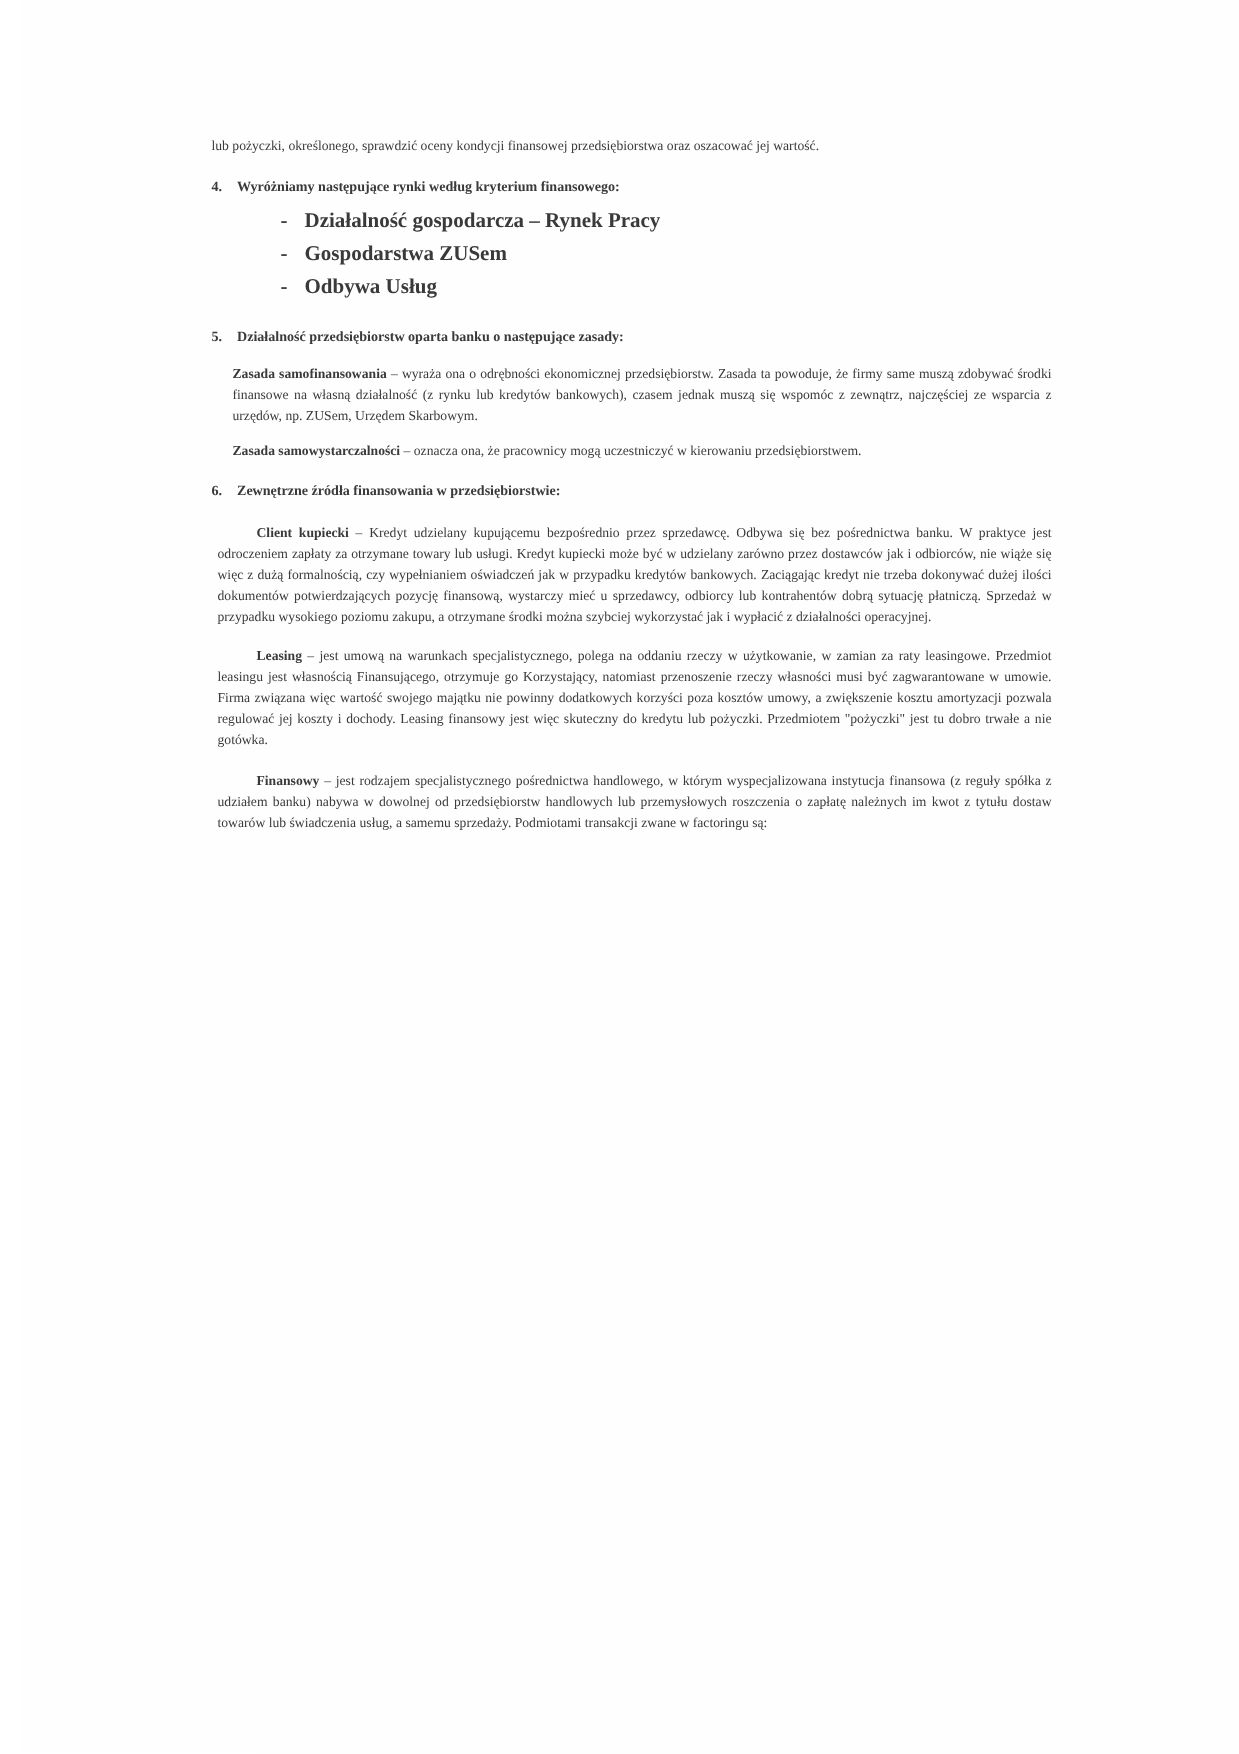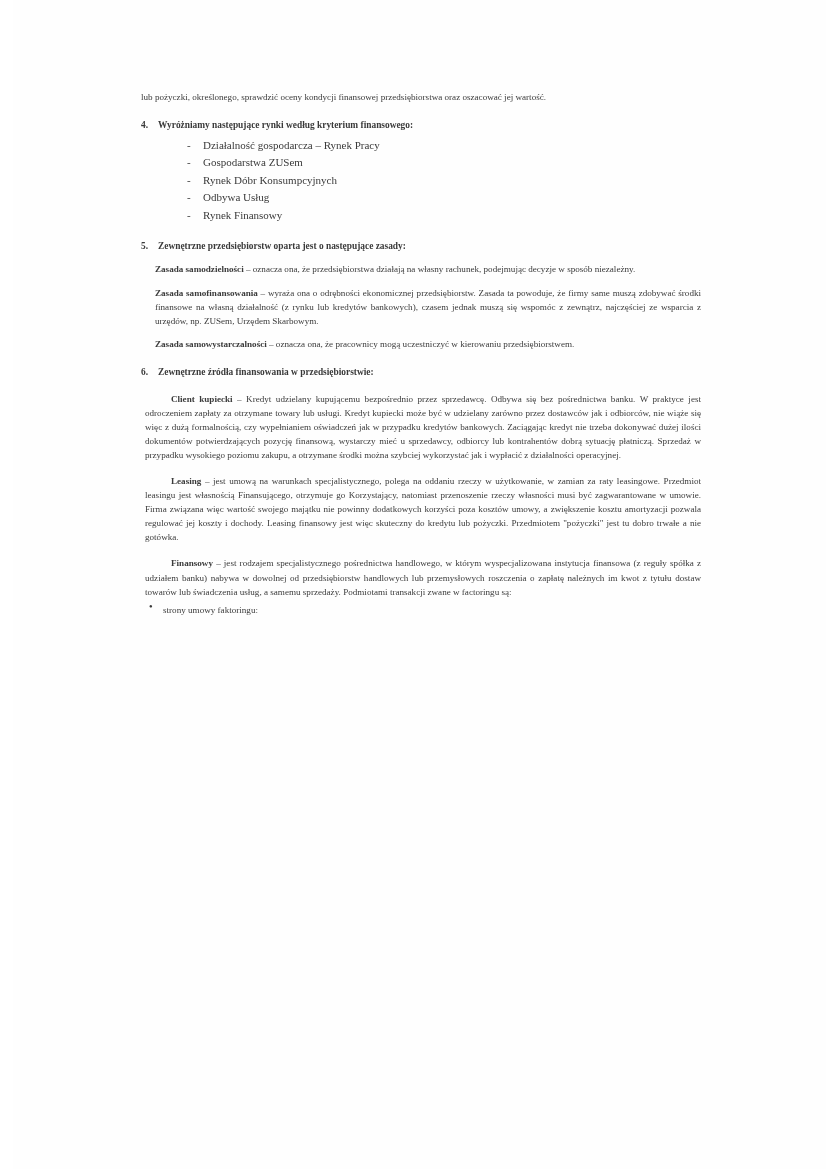--- a/index.html
+++ b/index.html
@@ -57,21 +57,22 @@
   }
   ul.dashlist {
     list-style: none;
     margin: 4px 0 0 0;
     padding: 0 0 0 46px;
   }
   ul.dashlist li {
     position: relative;
     padding-left: 16px;
     line-height: 1.6;
-    font-size: 11px;
+    font-size: 14px;
+    font-weight: bold;
   }
   ul.dashlist li:before {
     content: "-";
     position: absolute;
     left: 0;
     top: 0;
   }
   .principles {
     margin-top: 5px;
     padding-left: 14px;
@@ -134,36 +135,30 @@
     <p class="para">lub pożyczki, określonego, sprawdzić oceny kondycji finansowej przedsiębiorstwa oraz oszacować jej wartość.</p>
 
     <div class="section">
       <div class="section-head">
         <span class="num">4.</span>
         <span class="title">Wyróżniamy następujące rynki według kryterium finansowego:</span>
       </div>
       <ul class="dashlist">
         <li>Działalność gospodarcza – Rynek Pracy</li>
         <li>Gospodarstwa ZUSem</li>
-        <li>Rynek Dóbr Konsumpcyjnych</li>
         <li>Odbywa Usług</li>
-        <li>Rynek Finansowy</li>
       </ul>
     </div>
 
     <div class="section">
       <div class="section-head">
         <span class="num">5.</span>
-        <span class="title">Zewnętrzne przedsiębiorstw oparta jest o następujące zasady:</span>
+        <span class="title">Działalność przedsiębiorstw oparta banku o następujące zasady:</span>
       </div>
       <div class="principles">
-        <p class="principle">
-          <b>Zasada samodzielności</b>
-          <span>– oznacza ona, że przedsiębiorstwa działają na własny rachunek, podejmując decyzje w sposób niezależny.</span>
-        </p>
         <p class="principle">
           <b>Zasada samofinansowania</b>
           <span>– wyraża ona o odrębności ekonomicznej przedsiębiorstw. Zasada ta powoduje, że firmy same muszą zdobywać środki finansowe na własną działalność (z rynku lub kredytów bankowych), czasem jednak muszą się wspomóc z zewnątrz, najczęściej ze wsparcia z urzędów, np. ZUSem, Urzędem Skarbowym.</span>
         </p>
         <p class="principle">
           <b>Zasada samowystarczalności</b>
           <span>– oznacza ona, że pracownicy mogą uczestniczyć w kierowaniu przedsiębiorstwem.</span>
         </p>
       </div>
     </div>
@@ -187,19 +182,18 @@
           <span>– jest umową na warunkach specjalistycznego, polega na oddaniu rzeczy w użytkowanie, w zamian za raty leasingowe. Przedmiot leasingu jest własnością Finansującego, otrzymuje go Korzystający, natomiast przenoszenie rzeczy własności musi być zagwarantowane w umowie. Firma związana więc wartość swojego majątku nie powinny dodatkowych korzyści poza kosztów umowy, a zwiększenie kosztu amortyzacji pozwala regulować jej koszty i dochody. Leasing finansowy jest więc skuteczny do kredytu lub pożyczki. Przedmiotem "pożyczki" jest tu dobro trwałe a nie gotówka.</span>
         </p>
       </div>
 
       <div class="block">
         <p>
           <span class="lead">Finansowy</span>
           <span>– jest rodzajem specjalistycznego pośrednictwa handlowego, w którym wyspecjalizowana instytucja finansowa (z reguły spółka z udziałem banku) nabywa w dowolnej od przedsiębiorstw handlowych lub przemysłowych roszczenia o zapłatę należnych im kwot z tytułu dostaw towarów lub świadczenia usług, a samemu sprzedaży. Podmiotami transakcji zwane w factoringu są:</span>
         </p>
         <ul class="bullets">
-          <li class="dot">strony umowy faktoringu:</li>
         </ul>
       </div>
     </div>
 
   </div>
 </div>
 
 </body></html>

